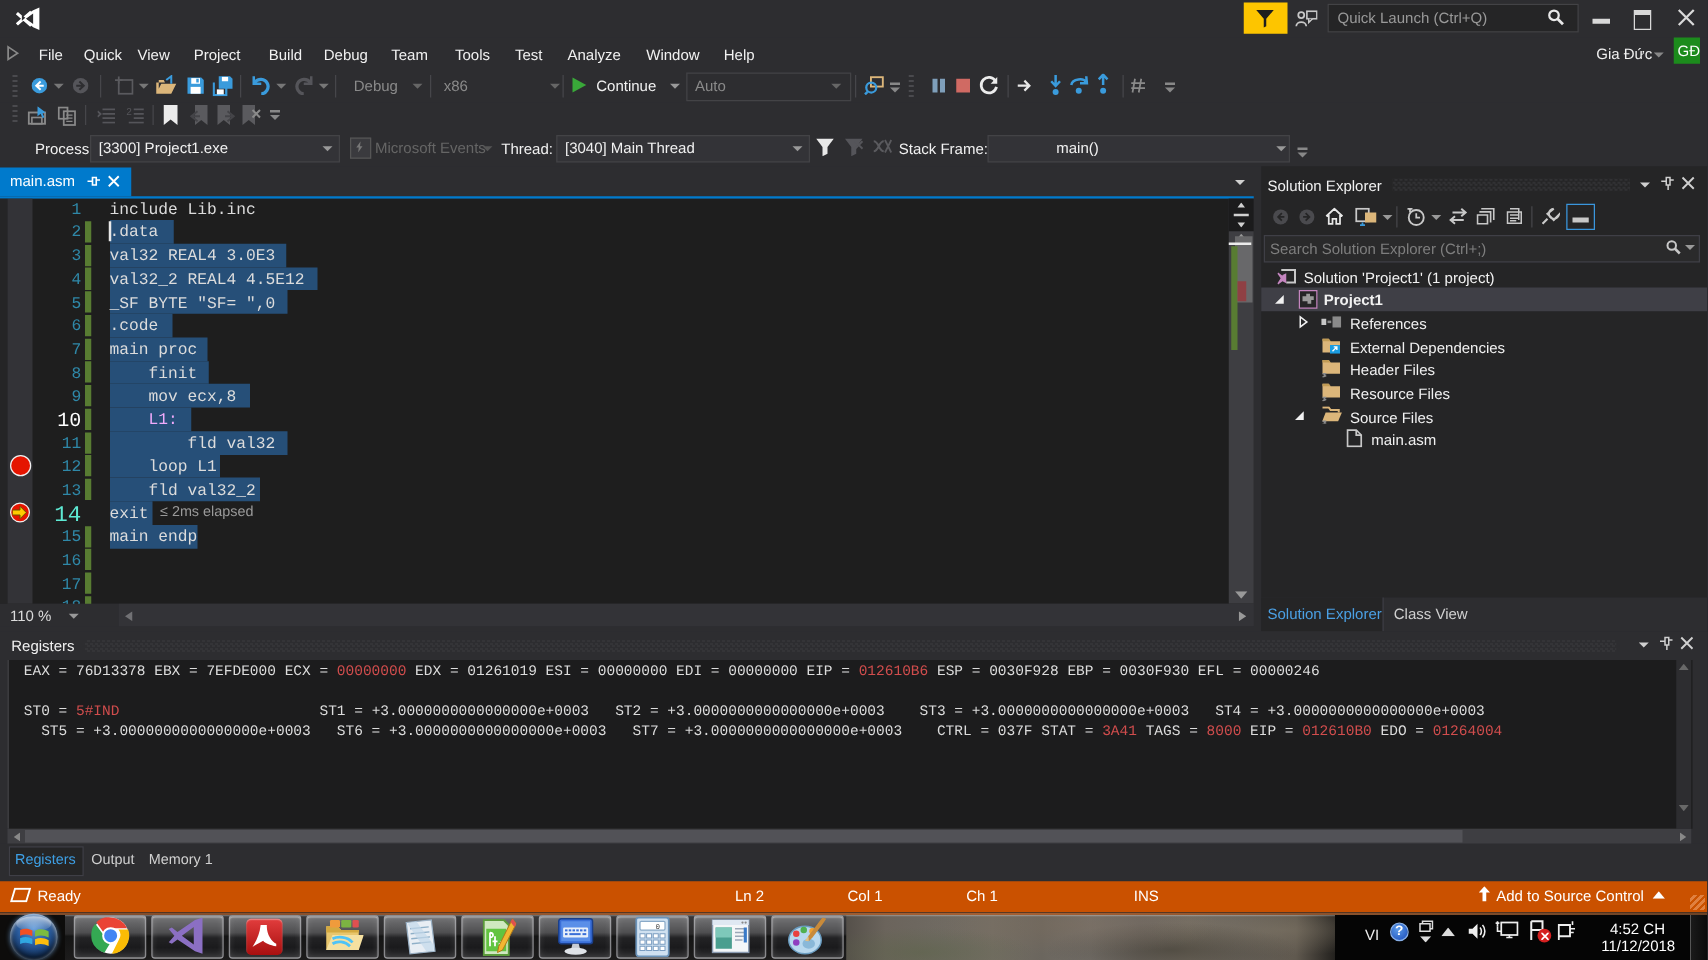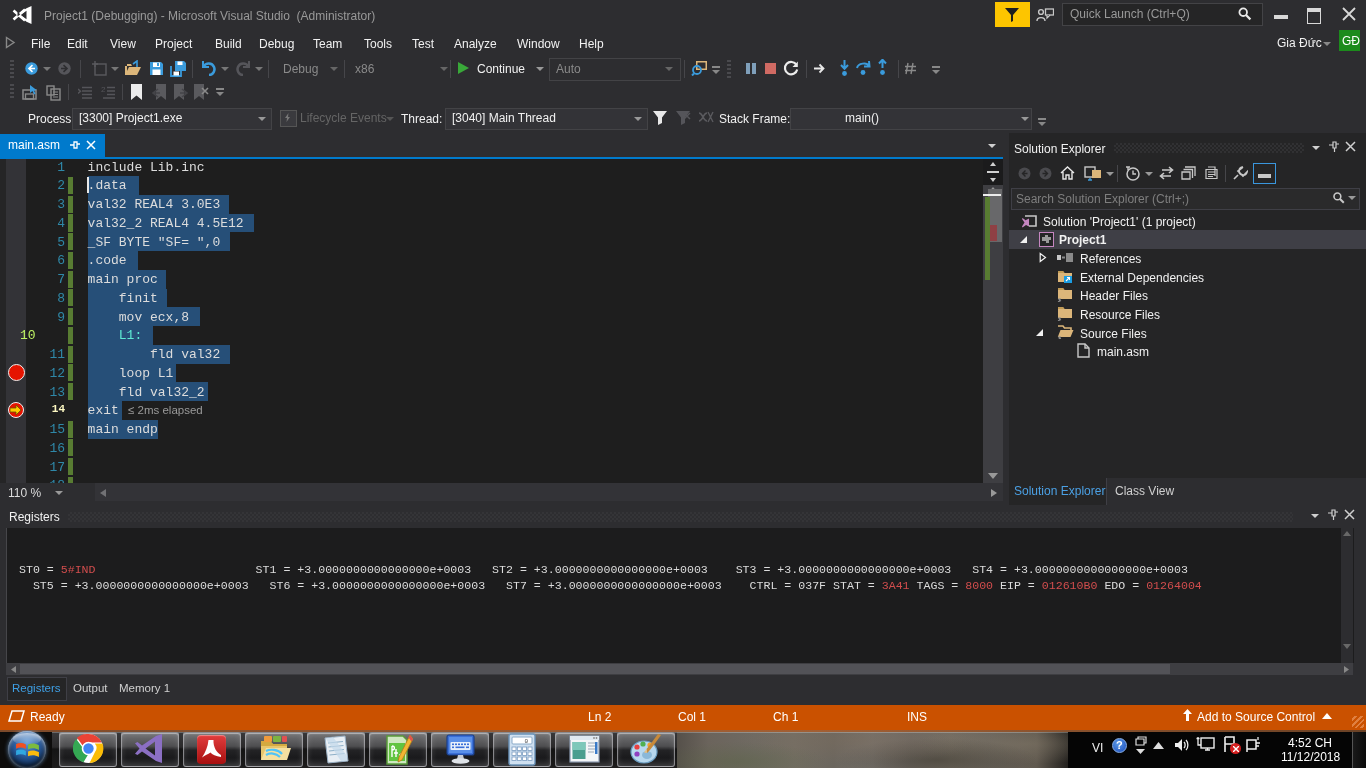--- a/index.html
+++ b/index.html
@@ -14,21 +14,20 @@
 </head>
 <body>
 <div id="app">
 
 <div class="abs" style="left:0;top:0;width:1366px;height:30px;background:#2d2d30;"></div>
 <svg class="abs" style="left:12px;top:5px;" width="21" height="20" viewBox="0 0 21 20">
 <path fill="#ffffff" d="M14.5,3.2 L19.5,1 L19.5,19 L14.5,16.8 L5.5,9.2 Z M8.6,10 L14.5,14.2 L14.5,5.8 Z"></path>
 <path d="M1.5,5.5 L13,15.5 M1.5,14.5 L13,4.5" stroke="#ffffff" stroke-width="2.6" fill="none"></path>
 <path fill="#2d2d30" d="M5.5,6.8 L8.2,9.2 L5.5,11.5 Z"></path>
 </svg>
-<div class="abs ui" style="left:44px;top:9px;color:#999999;">Project1 (Debugging) - Microsoft Visual Studio&nbsp; (Administrator)</div>
 
 <div class="abs" style="left:995px;top:2px;width:35px;height:25px;background:#fdc500;"></div>
 <svg class="abs" style="left:1003px;top:7px;" width="18" height="16" viewBox="0 0 18 16">
       <path fill="#1e1e1e" d="M2,1 L16,1 L10,8 L10,14 L8,15 L8,8 Z"></path>
     </svg>
 <svg class="abs" style="left:1036px;top:7px;" width="18" height="15" viewBox="0 0 18 15">
       <circle cx="5" cy="5" r="2.4" fill="none" stroke="#c8c8c8" stroke-width="1.4"></circle>
       <path d="M1,14 C1,9.5 9,9.5 9,14" fill="none" stroke="#c8c8c8" stroke-width="1.4"></path>
       <rect x="9.5" y="2" width="8" height="6" fill="none" stroke="#c8c8c8" stroke-width="1.3"></rect>
       <path d="M11,8 L11,11 L14,8" fill="#2d2d30" stroke="#c8c8c8" stroke-width="1.2"></path>
@@ -44,21 +43,21 @@
 <div class="abs" style="left:1307px;top:8px;width:12px;height:11px;border:1px solid #d8d8d8;border-top-width:4px;"></div>
 <svg class="abs" style="left:1342px;top:7px;" width="14" height="14" viewBox="0 0 14 14">
       <path d="M1,1 L13,13 M13,1 L1,13" stroke="#d8d8d8" stroke-width="1.8"></path>
     </svg>
 
 <div class="abs" style="left:0;top:30px;width:1366px;height:26px;background:#2d2d30;"></div>
 <svg class="abs" style="left:5px;top:36px;" width="11" height="13" viewBox="0 0 11 13">
       <path d="M1.5,1.5 L9,6.5 L1.5,11.5 Z" fill="none" stroke="#888" stroke-width="1.4"></path>
     </svg>
 <div class="abs ui" style="left:31px;top:37px;">File</div>
-<div class="abs ui" style="left:67px;top:37px;">Edit</div>
+<div class="abs ui" style="left:67px;top:37px;">Quick</div>
 <div class="abs ui" style="left:110px;top:37px;">View</div>
 <div class="abs ui" style="left:155px;top:37px;">Project</div>
 <div class="abs ui" style="left:215px;top:37px;">Build</div>
 <div class="abs ui" style="left:259px;top:37px;">Debug</div>
 <div class="abs ui" style="left:313px;top:37px;">Team</div>
 <div class="abs ui" style="left:364px;top:37px;">Tools</div>
 <div class="abs ui" style="left:412px;top:37px;">Test</div>
 <div class="abs ui" style="left:454px;top:37px;">Analyze</div>
 <div class="abs ui" style="left:517px;top:37px;">Window</div>
 <div class="abs ui" style="left:579px;top:37px;">Help</div>
@@ -215,21 +214,21 @@
 
 <div class="abs" style="left:0;top:104px;width:1366px;height:29px;background:#2d2d30;"></div>
 <div class="abs ui" style="left:28px;top:112px;">Process:</div>
 <div class="abs ddbox" style="left:72px;top:108px;width:198px;height:20px;"></div>
 <div class="abs ui" style="left:79px;top:111px;">[3300] Project1.exe</div>
 <div class="abs caret" style="left:258px;top:117px;"></div>
 <div class="abs" style="left:280px;top:110px;width:15px;height:15px;border:1px solid #555;background:#3a3a3e;"></div>
 <svg class="abs" style="left:283px;top:113px;" width="9" height="9" viewBox="0 0 9 9">
       <path d="M5.5,0 L2,5 L4,5 L3.5,9 L7,4 L5,4 Z" fill="#777"></path>
     </svg>
-<div class="abs ui" style="left:300px;top:111px;color:#656565;">Lifecycle Events</div>
+<div class="abs ui" style="left:300px;top:111px;color:#656565;">Microsoft Events</div>
 <div class="abs caret" style="left:386px;top:117px;border-top-color:#555;"></div>
 <div class="abs ui" style="left:401px;top:112px;">Thread:</div>
 <div class="abs ddbox" style="left:445px;top:108px;width:201px;height:20px;"></div>
 <div class="abs ui" style="left:452px;top:111px;">[3040] Main Thread</div>
 <div class="abs caret" style="left:634px;top:117px;"></div>
 <svg class="abs" style="left:652px;top:110px;" width="16" height="15" viewBox="0 0 16 15">
       <path d="M1,1 L15,1 L10,7.5 L10,13 L6,15 L6,7.5 Z" fill="#e8e8e8"></path>
     </svg>
 <svg class="abs" style="left:675px;top:110px;" width="16" height="15" viewBox="0 0 16 15">
       <path d="M1,1 L15,1 L10,7.5 L10,13 L6,15 L6,7.5 Z" fill="#55555a"></path>
@@ -291,36 +290,36 @@
 <div class="abs" style="left:68px;top:130.3px;width:5px;height:17.2px;background:#587c32;"></div>
 <div class="abs" style="left:87.6px;top:129.7px;width:79px;height:18.75px;background:#264f78;"></div>
 <div class="abs mono" style="left:20px;top:131.8px;width:45px;text-align:right;font-size:13px;color:#2f88a8;">8</div>
 <div class="abs mono" style="left:87.6px;top:131.8px;font-size:13px;color:#dcdcdc;">    finit</div>
 <div class="abs" style="left:68px;top:149.1px;width:5px;height:17.2px;background:#587c32;"></div>
 <div class="abs" style="left:87.6px;top:148.4px;width:112px;height:18.75px;background:#264f78;"></div>
 <div class="abs mono" style="left:20px;top:150.6px;width:45px;text-align:right;font-size:13px;color:#2f88a8;">9</div>
 <div class="abs mono" style="left:87.6px;top:150.6px;font-size:13px;color:#dcdcdc;">    mov ecx,8</div>
 <div class="abs" style="left:68px;top:167.8px;width:5px;height:17.2px;background:#587c32;"></div>
 <div class="abs" style="left:87.6px;top:167.2px;width:65px;height:18.75px;background:#264f78;"></div>
-<div class="abs mono" style="left:20px;top:169.3px;width:45px;font-size:13px;color:#bef264;">10</div>
-<div class="abs mono" style="left:87.6px;top:169.3px;font-size:13px;color:#5eead4;">    L1:</div>
+<div class="abs mono" style="left:20px;top:169.3px;width:45px;text-align:right;font-size:16px;color:#ffffff;">10</div>
+<div class="abs mono" style="left:87.6px;top:169.3px;font-size:13px;color:#f0abfc;">    L1:</div>
 <div class="abs" style="left:68px;top:186.6px;width:5px;height:17.2px;background:#587c32;"></div>
 <div class="abs" style="left:87.6px;top:185.9px;width:142px;height:18.75px;background:#264f78;"></div>
 <div class="abs mono" style="left:20px;top:188.1px;width:45px;text-align:right;font-size:13px;color:#2f88a8;">11</div>
 <div class="abs mono" style="left:87.6px;top:188.1px;font-size:13px;color:#dcdcdc;">        fld val32</div>
 <div class="abs" style="left:68px;top:205.3px;width:5px;height:17.2px;background:#587c32;"></div>
 <div class="abs" style="left:87.6px;top:204.7px;width:88px;height:18.75px;background:#264f78;"></div>
 <div class="abs mono" style="left:20px;top:206.8px;width:45px;text-align:right;font-size:13px;color:#2f88a8;">12</div>
 <div class="abs mono" style="left:87.6px;top:206.8px;font-size:13px;color:#dcdcdc;">    loop L1</div>
 <div class="abs" style="left:68px;top:224.1px;width:5px;height:17.2px;background:#587c32;"></div>
 <div class="abs" style="left:87.6px;top:223.4px;width:120px;height:18.75px;background:#264f78;"></div>
 <div class="abs mono" style="left:20px;top:225.6px;width:45px;text-align:right;font-size:13px;color:#2f88a8;">13</div>
 <div class="abs mono" style="left:87.6px;top:225.6px;font-size:13px;color:#dcdcdc;">    fld val32_2</div>
 <div class="abs" style="left:87.6px;top:242.2px;width:34px;height:18.75px;background:#264f78;"></div>
-<div class="abs mono" style="left:20px;top:244.3px;width:45px;text-align:right;font-size:11px;color:#fef9c3;font-weight:bold;">14</div>
+<div class="abs mono" style="left:20px;top:244.3px;width:45px;text-align:right;font-size:18px;color:#5eead4;">14</div>
 <div class="abs mono" style="left:87.6px;top:244.3px;font-size:13px;color:#dcdcdc;">exit</div>
 <div class="abs" style="left:68px;top:261.6px;width:5px;height:17.2px;background:#587c32;"></div>
 <div class="abs" style="left:87.6px;top:260.9px;width:70px;height:18.75px;background:#264f78;"></div>
 <div class="abs mono" style="left:20px;top:263.1px;width:45px;text-align:right;font-size:13px;color:#2f88a8;">15</div>
 <div class="abs mono" style="left:87.6px;top:263.1px;font-size:13px;color:#dcdcdc;">main endp</div>
 <div class="abs" style="left:68px;top:280.3px;width:5px;height:17.2px;background:#587c32;"></div>
 <div class="abs mono" style="left:20px;top:281.8px;width:45px;text-align:right;font-size:13px;color:#2f88a8;">16</div>
 <div class="abs" style="left:68px;top:299.1px;width:5px;height:17.2px;background:#587c32;"></div>
 <div class="abs mono" style="left:20px;top:300.6px;width:45px;text-align:right;font-size:13px;color:#2f88a8;">17</div>
 <div class="abs" style="left:68px;top:317.8px;width:5px;height:17.2px;background:#587c32;"></div>
@@ -485,20 +484,21 @@
 <div class="abs ui" style="left:9px;top:5px;">Registers</div>
 <div class="abs" style="left:68px;top:7px;width:1225px;height:10px;background:repeating-conic-gradient(#3a3a3e 0 25%,transparent 0 50%) 0 0/4px 4px;opacity:.5;"></div>
 <div class="abs caret" style="left:1311px;top:9px;border-top-color:#d0d0d0;"></div>
 <svg class="abs" style="left:1327px;top:3px;" width="12" height="13" viewBox="0 0 12 13">
         <path d="M1,5 L5,5 M5,2 L5,8 L8,8 L8,2 Z M8,4 L11,4 M6.5,8 L6.5,12" stroke="#d0d0d0" stroke-width="1.2" fill="none"></path>
       </svg>
 <svg class="abs" style="left:1344px;top:4px;" width="11" height="11" viewBox="0 0 11 11">
         <path d="M1,1 L10,10 M10,1 L1,10" stroke="#d0d0d0" stroke-width="1.5"></path>
       </svg>
 <div class="abs" style="left:6px;top:23px;width:1347px;height:135px;background:#1c1c1d;border-left:1px solid #46464a;"></div>
+<div class="abs mono" style="left:19px;top:25.9px;font-size:11.6px;color:#dcdcdc;">EAX = 76D13378 EBX = 7EFDE000 ECX = <span style="color:#d14d4d">00000000</span> EDX = 01261019 ESI = 00000000 EDI = 00000000 EIP = <span style="color:#d14d4d">012610B6</span> ESP = 0030F928 EBP = 0030F930 EFL = 00000246</div>
 <div class="abs mono" style="left:19px;top:58.1px;font-size:11.6px;color:#dcdcdc;">ST0 = <span style="color:#d14d4d">5#IND</span>                       ST1 = +3.0000000000000000e+0003   ST2 = +3.0000000000000000e+0003    ST3 = +3.0000000000000000e+0003   ST4 = +3.0000000000000000e+0003</div>
 <div class="abs mono" style="left:19px;top:74.2px;font-size:11.6px;color:#dcdcdc;">  ST5 = +3.0000000000000000e+0003   ST6 = +3.0000000000000000e+0003   ST7 = +3.0000000000000000e+0003    CTRL = 037F STAT = <span style="color:#d14d4d">3A41</span> TAGS = <span style="color:#d14d4d">8000</span> EIP = <span style="color:#d14d4d">012610B0</span> EDO = <span style="color:#d14d4d">01264004</span></div>
 <div class="abs" style="left:1341px;top:23px;width:12px;height:135px;background:#2d2d30;"></div>
 <svg class="abs" style="left:1343px;top:26px;" width="8" height="5" viewBox="0 0 8 5">
         <path d="M4,0 L8,5 L0,5 Z" fill="#686868"></path>
       </svg>
 <svg class="abs" style="left:1343px;top:139px;" width="8" height="5" viewBox="0 0 8 5">
         <path d="M4,5 L8,0 L0,0 Z" fill="#686868"></path>
       </svg>
 <div class="abs" style="left:6px;top:158px;width:1347px;height:12px;background:#3e3e42;"></div>

